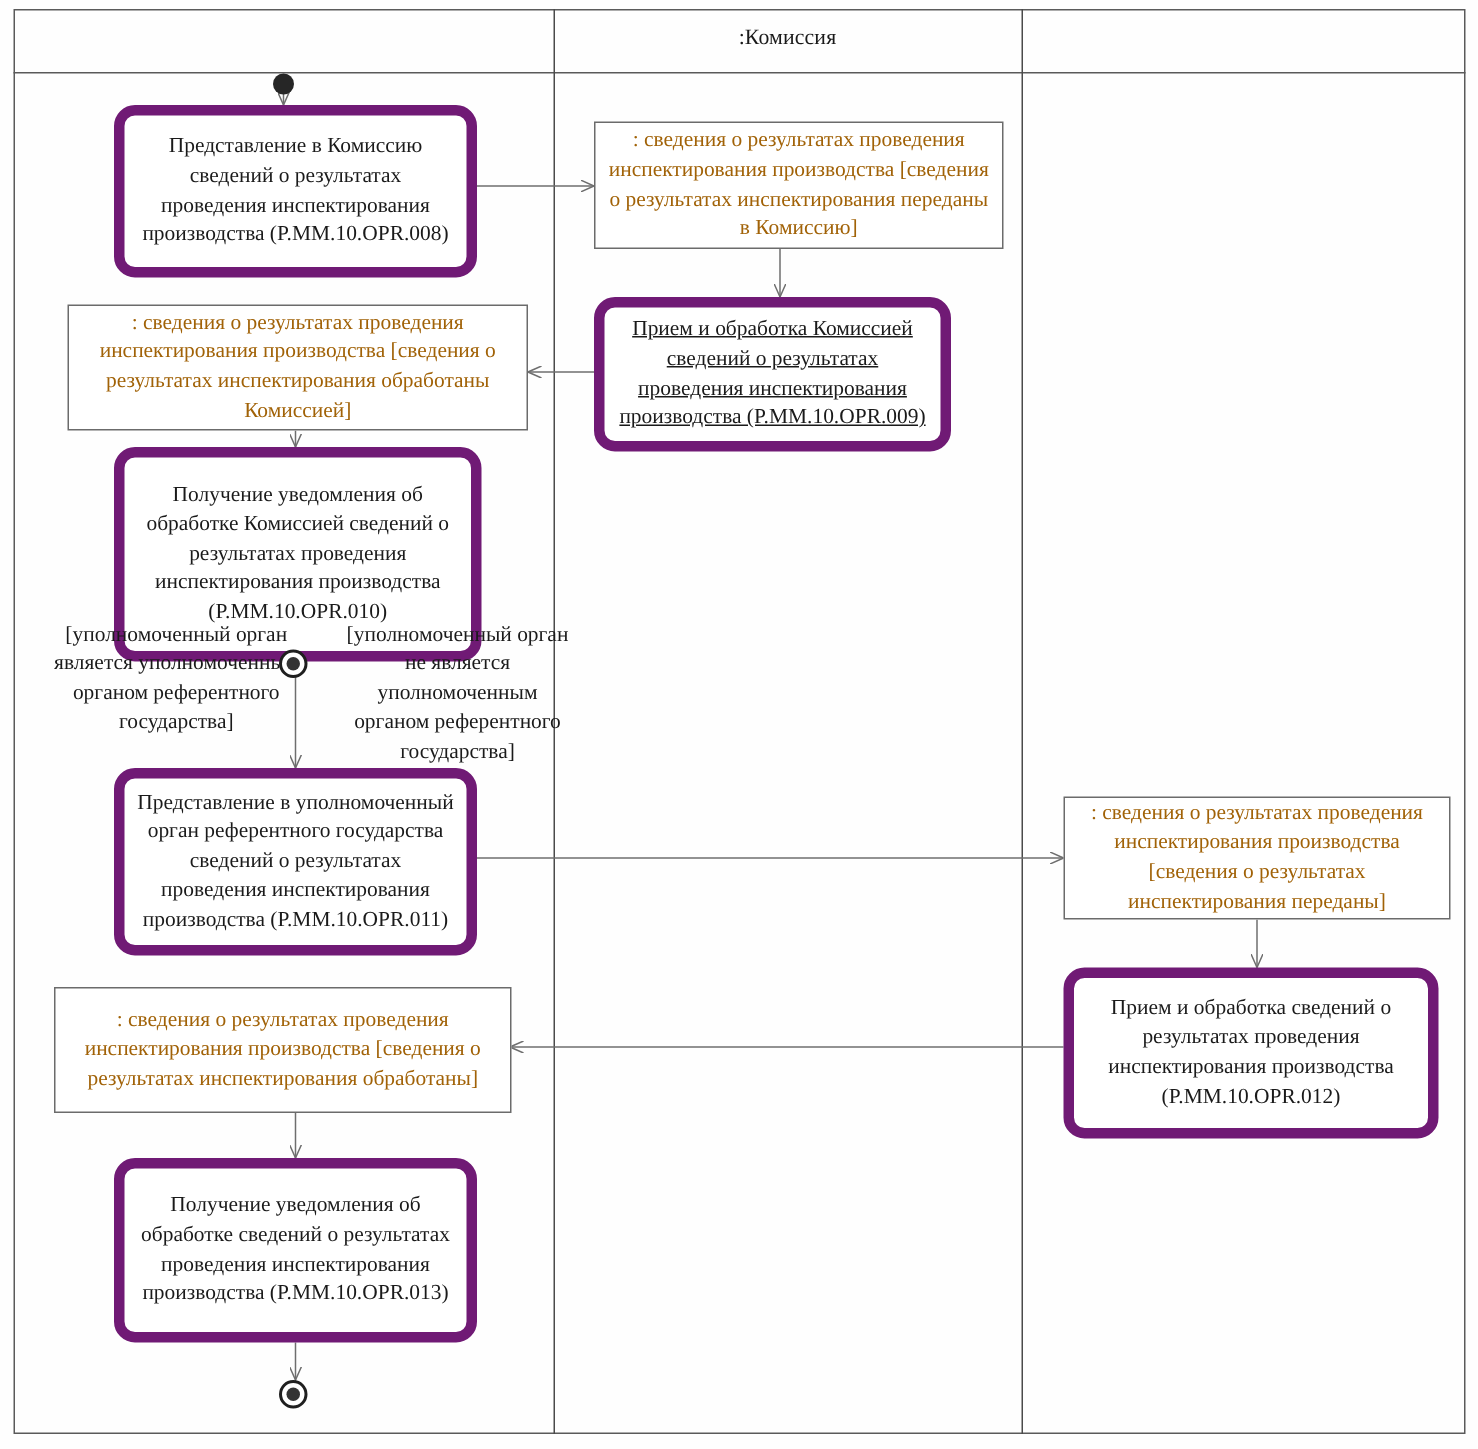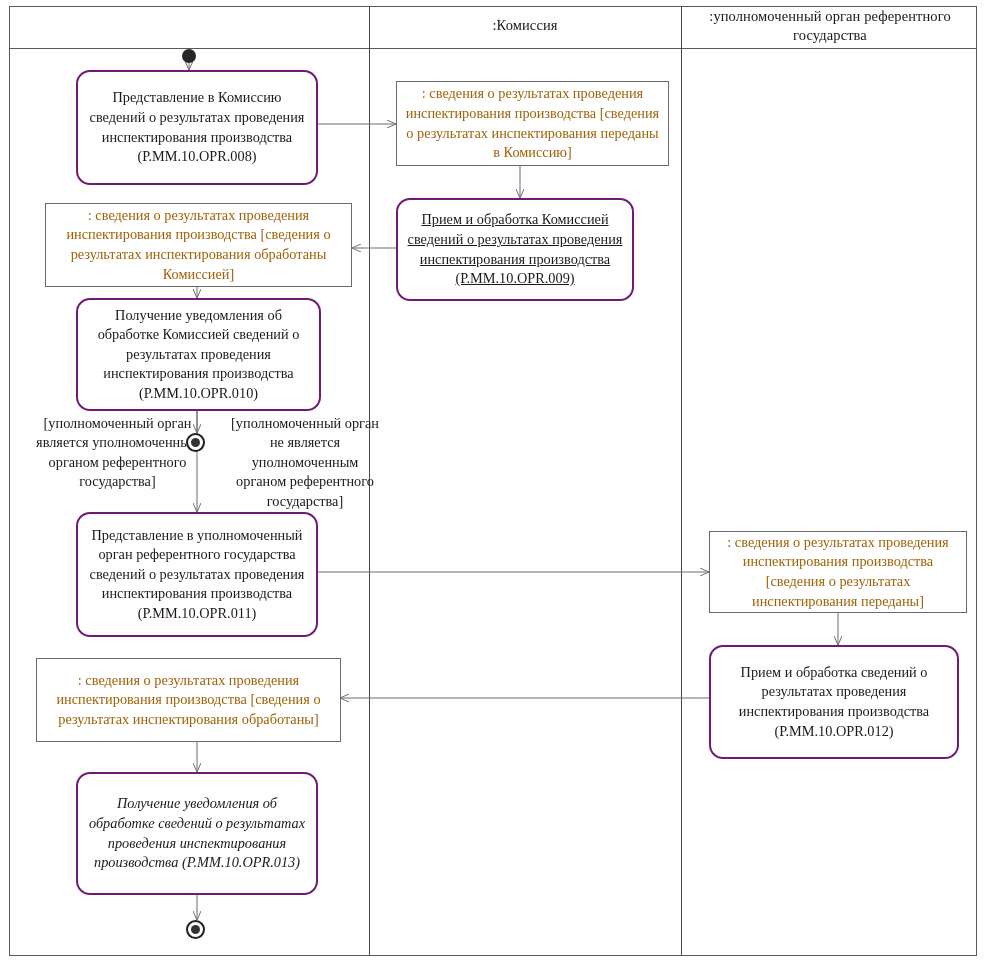--- a/index.html
+++ b/index.html
@@ -40,21 +40,21 @@
     text-align: center;
     font-size: 14.5px;
     line-height: 19px;
     color: #1a1a1a;
     letter-spacing: 0.1px;
   }
   
   .activity {
     position: absolute;
     box-sizing: border-box;
-    border: 2px solid #701a75;
+    border: 7px solid #701a75;
     border-radius: 14px;
     background: #ffffff;
     display: flex;
     align-items: center;
     justify-content: center;
     text-align: center;
     font-size: 14.3px;
     line-height: 19.6px;
     padding: 8px 8px;
     color: #1a1a1a;
@@ -128,23 +128,20 @@
 <body>
 
 <div id="canvas">
 
   <div class="frame" style="left:9px; top:6px; width:968px; height:950px;"></div>
   <div class="header-rule" style="left:9px; top:48px; width:968px;"></div>
   <div class="lane-divider" style="left:369px; top:6px; height:950px;"></div>
   <div class="lane-divider" style="left:681px; top:6px; height:950px;"></div>
 
   <div class="lane-title" style="left:374px; top:16px; width:302px;">:Комиссия</div>
-  <div class="lane-title" style="left:688px; top:7px; width:284px;">
-    <span>:уполномоченный орган референтного государства</span>
-  </div>
 
   <svg class="edges" viewBox="0 0 985 966" xmlns="http://www.w3.org/2000/svg">
     <defs>
       <marker id="ah" markerWidth="10" markerHeight="8" refX="9" refY="4" orient="auto" markerUnits="userSpaceOnUse">
         <path d="M0,0 L9,4 L0,8" fill="none" stroke="#6e6e6e" stroke-width="1"></path>
       </marker>
     </defs>
 
     <line x1="189" y1="62" x2="189" y2="70" marker-end="url(#ah)"></line>
 
@@ -174,21 +171,21 @@
   <div class="initial-node" style="left:182px; top:49px;"></div>
 
   <div class="activity" style="left:76px; top:70px; width:242px; height:115px;">
     <span>Представление в Комиссию сведений о результатах проведения инспектирования производства (P.MM.10.OPR.008)</span>
   </div>
 
   <div class="objectnode" style="left:45px; top:203px; width:307px; height:84px;">
     <span>: сведения о результатах проведения инспектирования производства [сведения о результатах инспектирования обработаны Комиссией]</span>
   </div>
 
-  <div class="activity" style="left:76px; top:298px; width:245px; height:113px;align-items:center;">
+  <div class="activity" style="left:76px; top:298px; width:245px; height:143px;align-items:center;">
     <span>Получение уведомления об обработке Комиссией сведений о результатах проведения инспектирования производства (P.MM.10.OPR.010)</span>
   </div>
 
   <div class="guard" style="left:15px; top:414px; width:165px;">
     <span>[уполномоченный орган является уполномоченным органом референтного государства]</span>
   </div>
 
   <div class="final-node" style="left:186px; top:433px;"></div>
 
   <div class="guard" style="left:205px; top:414px; width:160px;">
@@ -196,21 +193,21 @@
   </div>
 
   <div class="activity" style="left:76px; top:512px; width:242px; height:125px;">
     <span>Представление в уполномоченный орган референтного государства сведений о результатах проведения инспектирования производства (P.MM.10.OPR.011)</span>
   </div>
 
   <div class="objectnode" style="left:36px; top:658px; width:305px; height:84px;">
     <span>: сведения о результатах проведения инспектирования производства [сведения о результатах инспектирования обработаны]</span>
   </div>
 
-  <div class="activity" style="left:76px; top:772px; width:242px; height:123px;font-style:italic;">
+  <div class="activity" style="left:76px; top:772px; width:242px; height:123px;">
     <span>Получение уведомления об обработке сведений о результатах проведения инспектирования производства (P.MM.10.OPR.013)</span>
   </div>
 
   <div class="final-node" style="left:186px; top:920px;"></div>
 
   <div class="objectnode" style="left:396px; top:81px; width:273px; height:85px;">
     <span>: сведения о результатах проведения инспектирования производства [сведения о результатах инспектирования переданы в Комиссию]</span>
   </div>
 
   <div class="activity" style="left:396px; top:198px; width:238px; height:103px;text-decoration:underline;">

